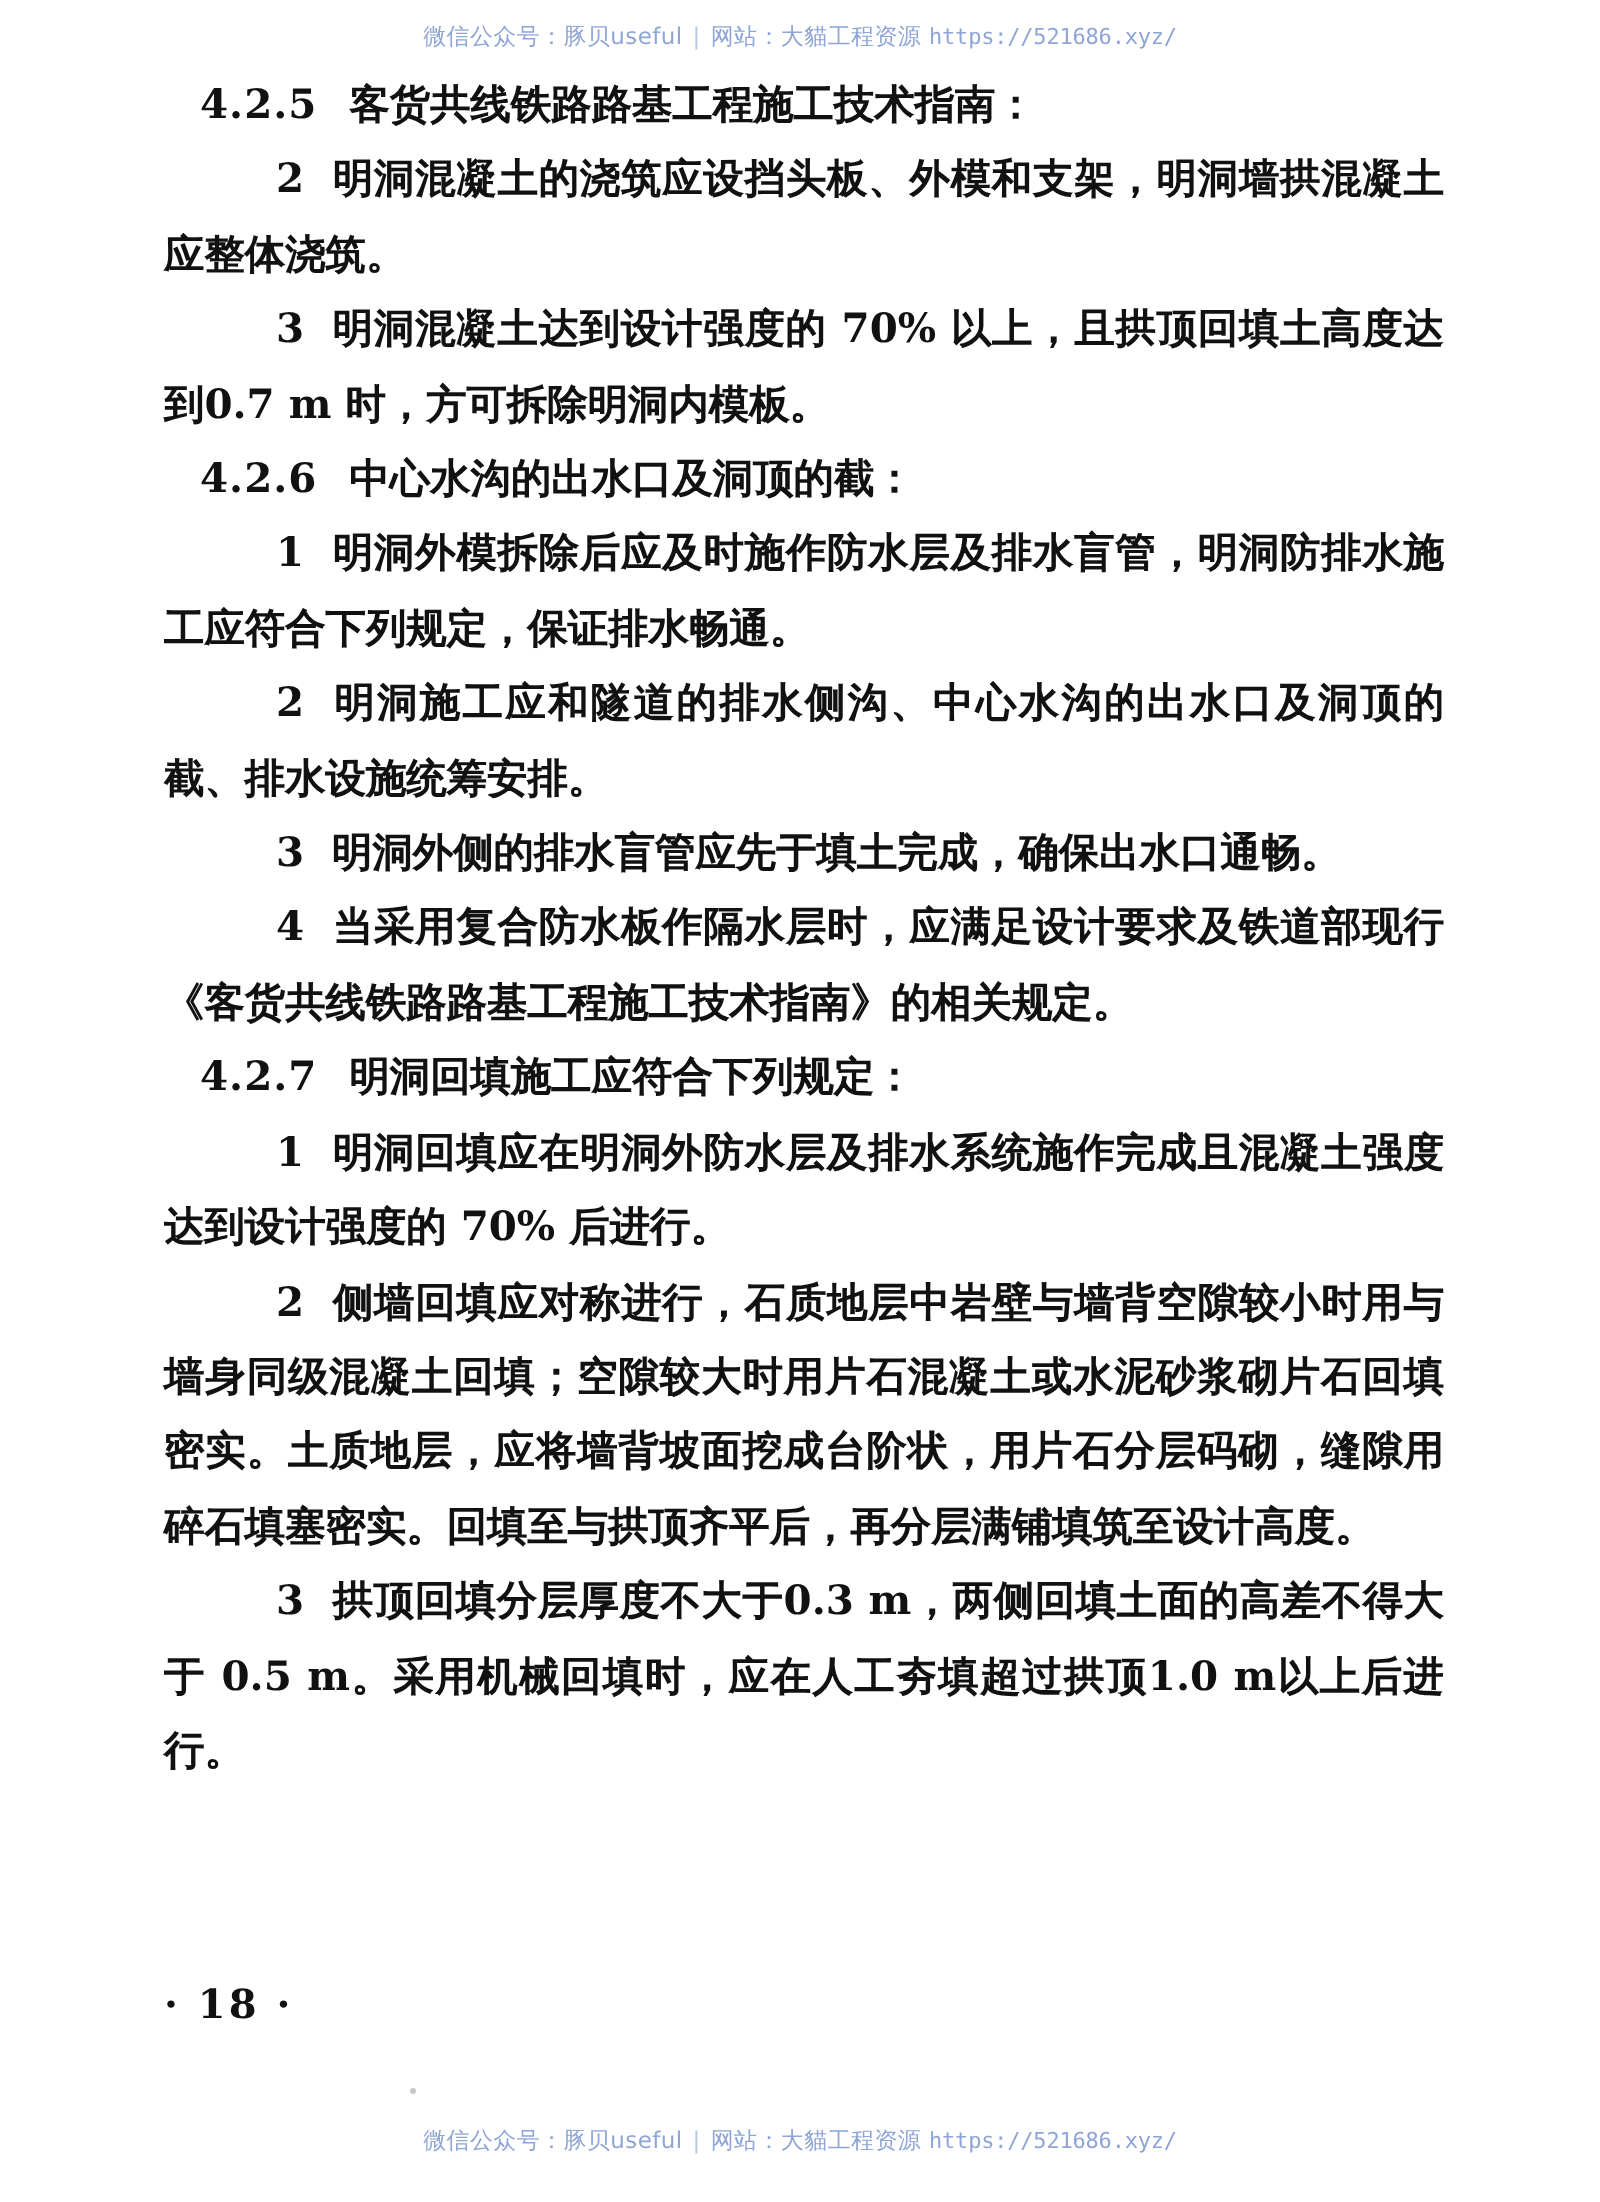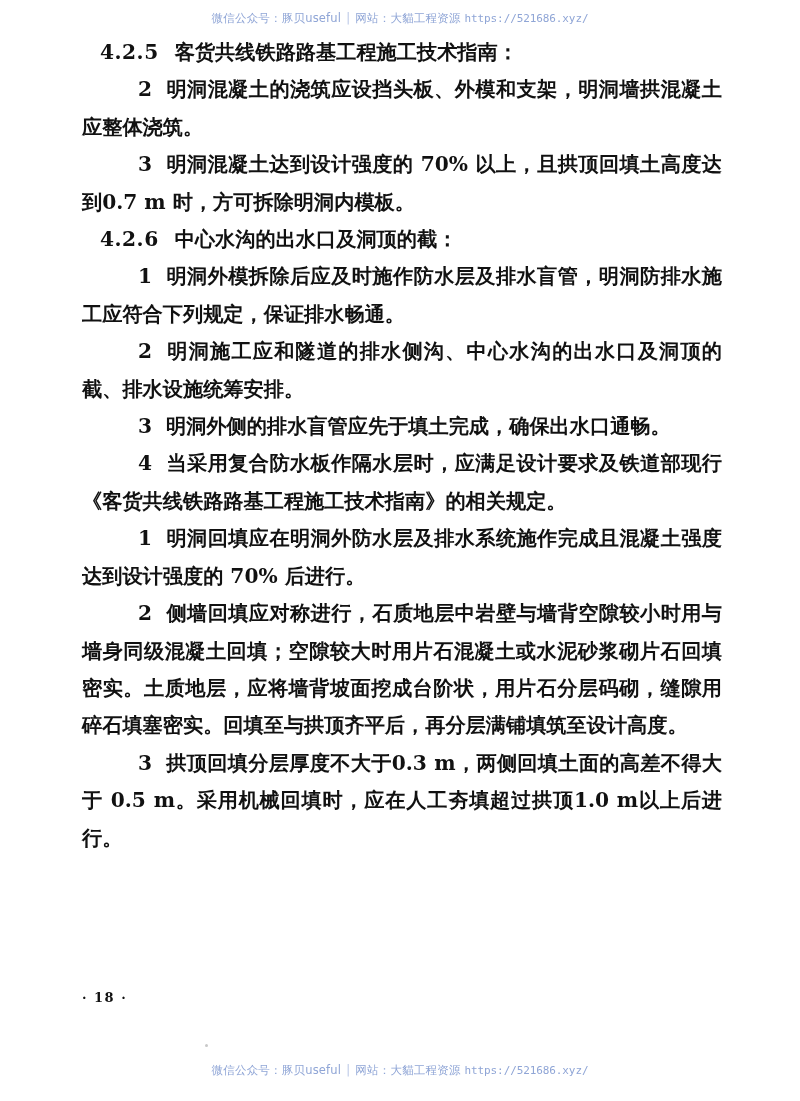--- a/index.html
+++ b/index.html
@@ -84,21 +84,21 @@
   .item-no {
     font-weight: 700;
     padding-right: 14px;
   }
 
   
   .page-number {
     position: absolute;
     left: 82px;
     top: 990px;
-    font-size: 13px;
+    font-size: 20px;
     font-weight: 700;
     color: #111111;
     letter-spacing: 1.5px;
     font-family: "DejaVu Serif", "Liberation Serif", serif;
   }
 
   
   .speck {
     position: absolute;
     left: 205px;
@@ -121,20 +121,21 @@
 
   <div class="body-text" id="body-text">
       <p class="para clause"><span class="num clause-no">4.2.5</span><span>客货共线铁路路基工程施工技术指南：</span></p>
       <p class="para item"><span class="num item-no">2</span><span>明洞混凝土的浇筑应设挡头板、外模和支架，明洞墙拱混凝土应整体浇筑。</span></p>
       <p class="para item"><span class="num item-no">3</span><span>明洞混凝土达到设计强度的 70% 以上，且拱顶回填土高度达到0.7 m 时，方可拆除明洞内模板。</span></p>
       <p class="para clause"><span class="num clause-no">4.2.6</span><span>中心水沟的出水口及洞顶的截：</span></p>
       <p class="para item"><span class="num item-no">1</span><span>明洞外模拆除后应及时施作防水层及排水盲管，明洞防排水施工应符合下列规定，保证排水畅通。</span></p>
       <p class="para item"><span class="num item-no">2</span><span>明洞施工应和隧道的排水侧沟、中心水沟的出水口及洞顶的截、排水设施统筹安排。</span></p>
       <p class="para item"><span class="num item-no">3</span><span>明洞外侧的排水盲管应先于填土完成，确保出水口通畅。</span></p>
       <p class="para item"><span class="num item-no">4</span><span>当采用复合防水板作隔水层时，应满足设计要求及铁道部现行《客货共线铁路路基工程施工技术指南》的相关规定。</span></p>
+      <p class="para clause"><span class="num clause-no">4.2.7</span><span>明洞回填施工应符合下列规定：</span></p>
       <p class="para item"><span class="num item-no">1</span><span>明洞回填应在明洞外防水层及排水系统施作完成且混凝土强度达到设计强度的 70% 后进行。</span></p>
       <p class="para item"><span class="num item-no">2</span><span>侧墙回填应对称进行，石质地层中岩壁与墙背空隙较小时用与墙身同级混凝土回填；空隙较大时用片石混凝土或水泥砂浆砌片石回填密实。土质地层，应将墙背坡面挖成台阶状，用片石分层码砌，缝隙用碎石填塞密实。回填至与拱顶齐平后，再分层满铺填筑至设计高度。</span></p>
       <p class="para item"><span class="num item-no">3</span><span>拱顶回填分层厚度不大于0.3 m，两侧回填土面的高差不得大于 0.5 m。采用机械回填时，应在人工夯填超过拱顶1.0 m以上后进行。</span></p>
     </div>
 
   <div class="page-number">· 18 ·</div>
 
   <div class="speck"></div>
 
   <div class="watermark" id="watermark-bottom">

